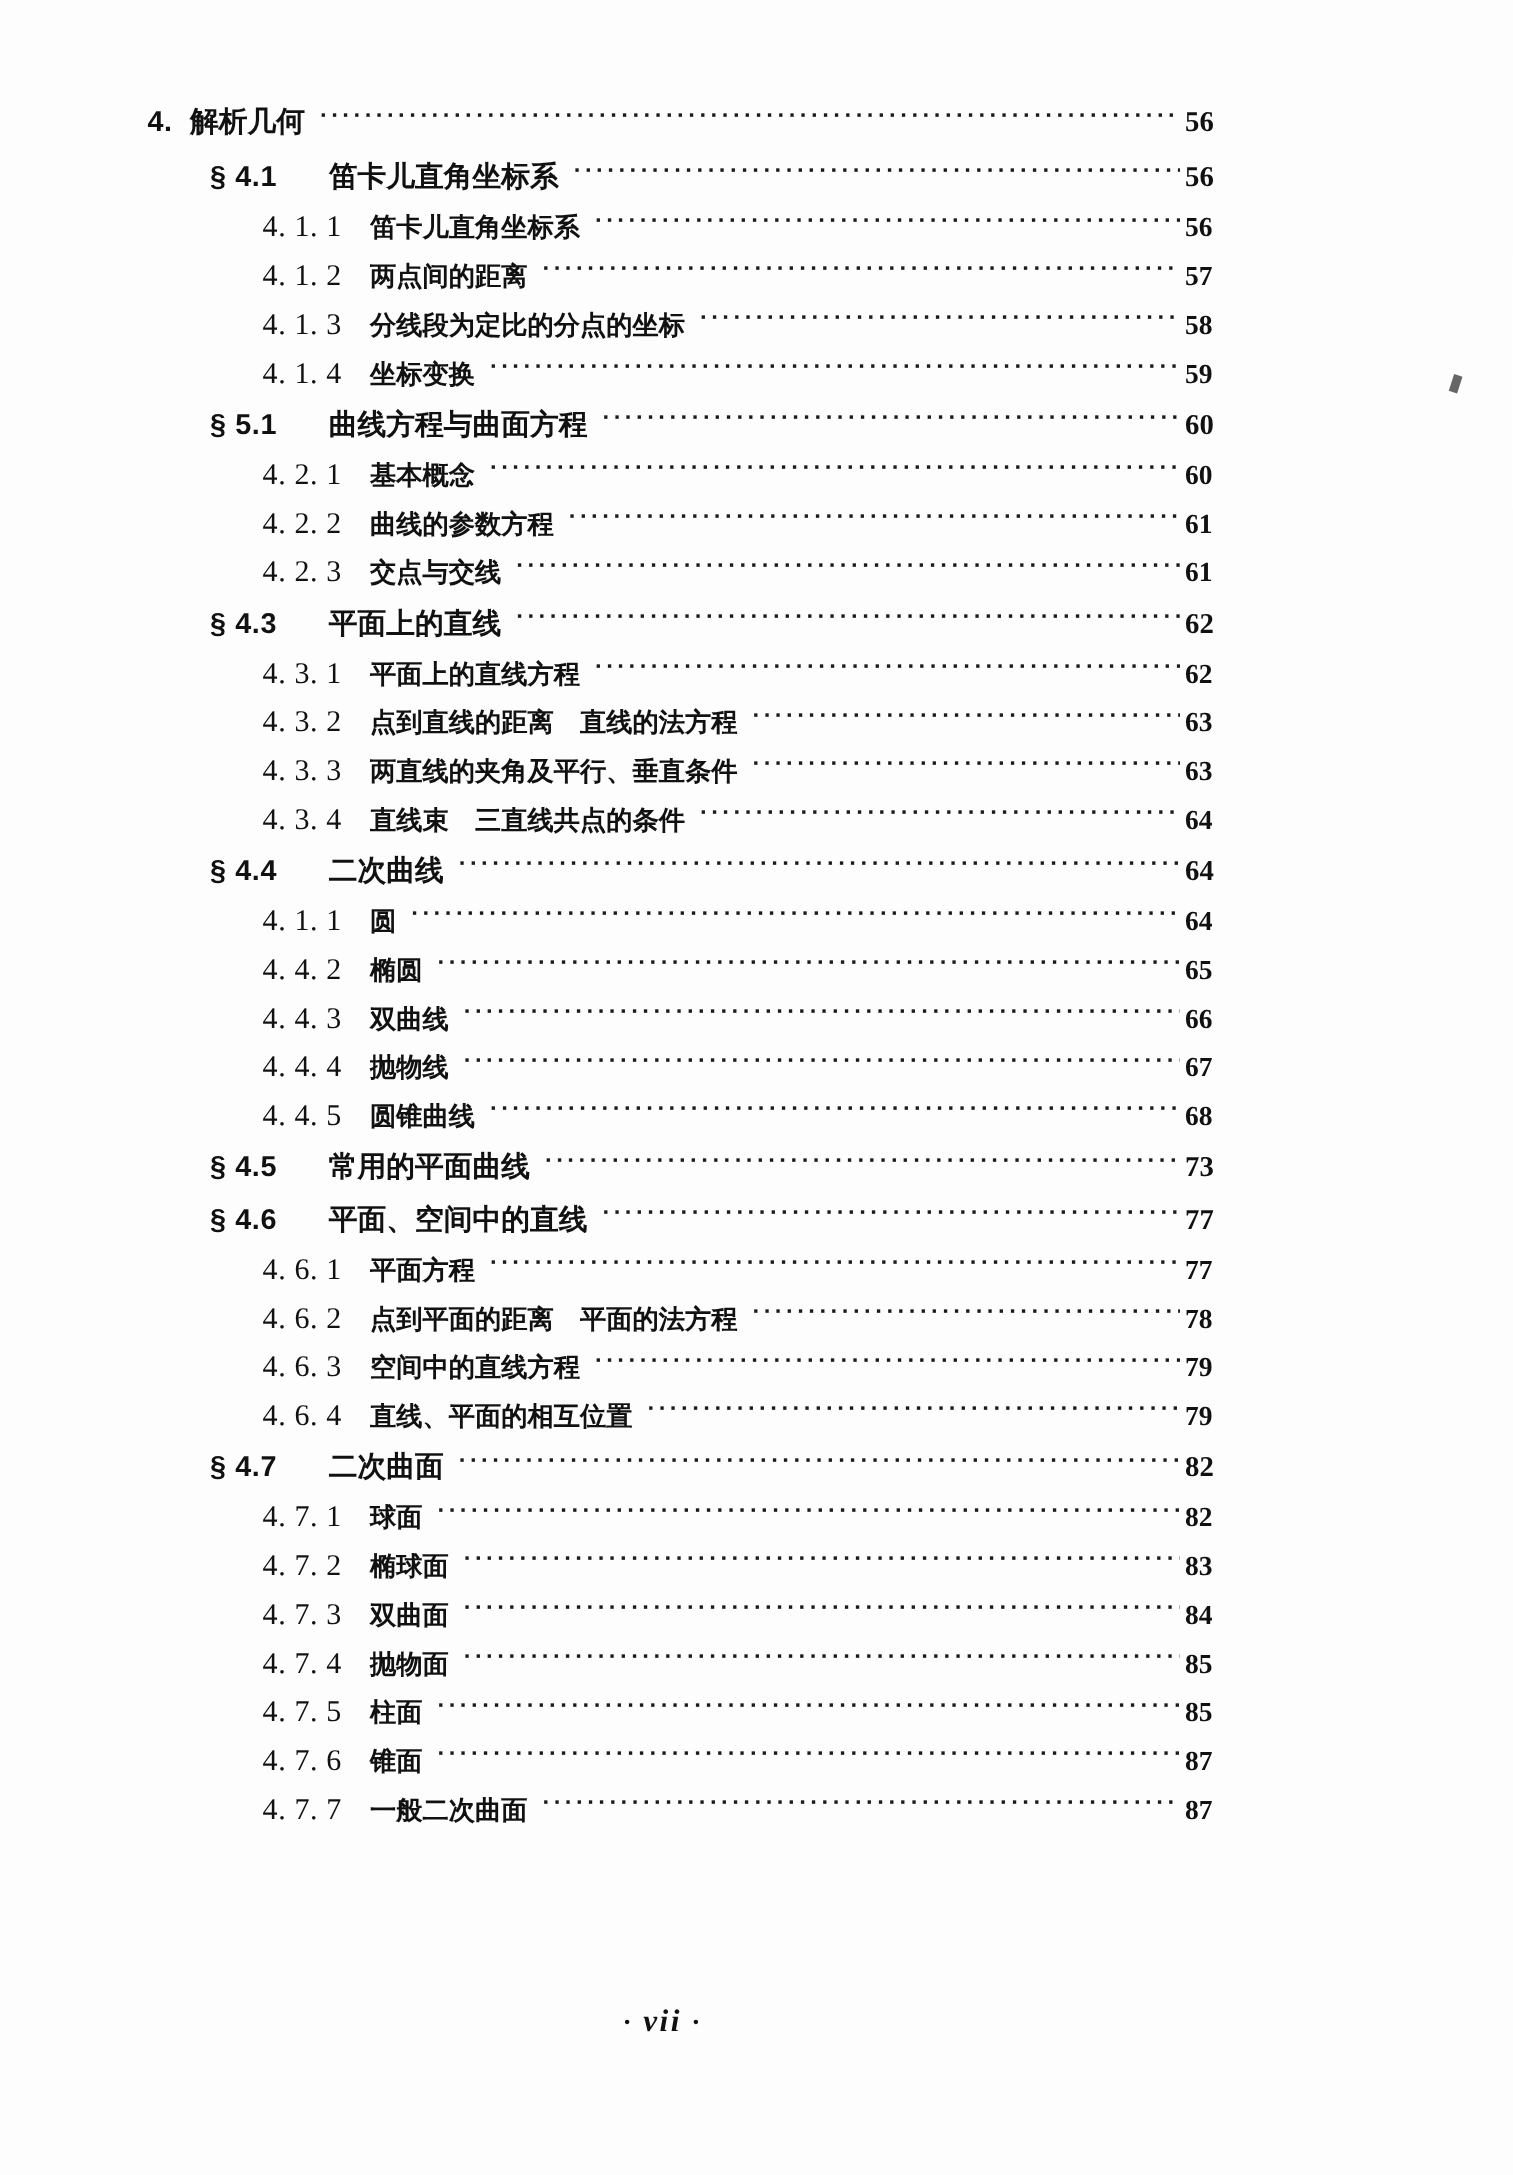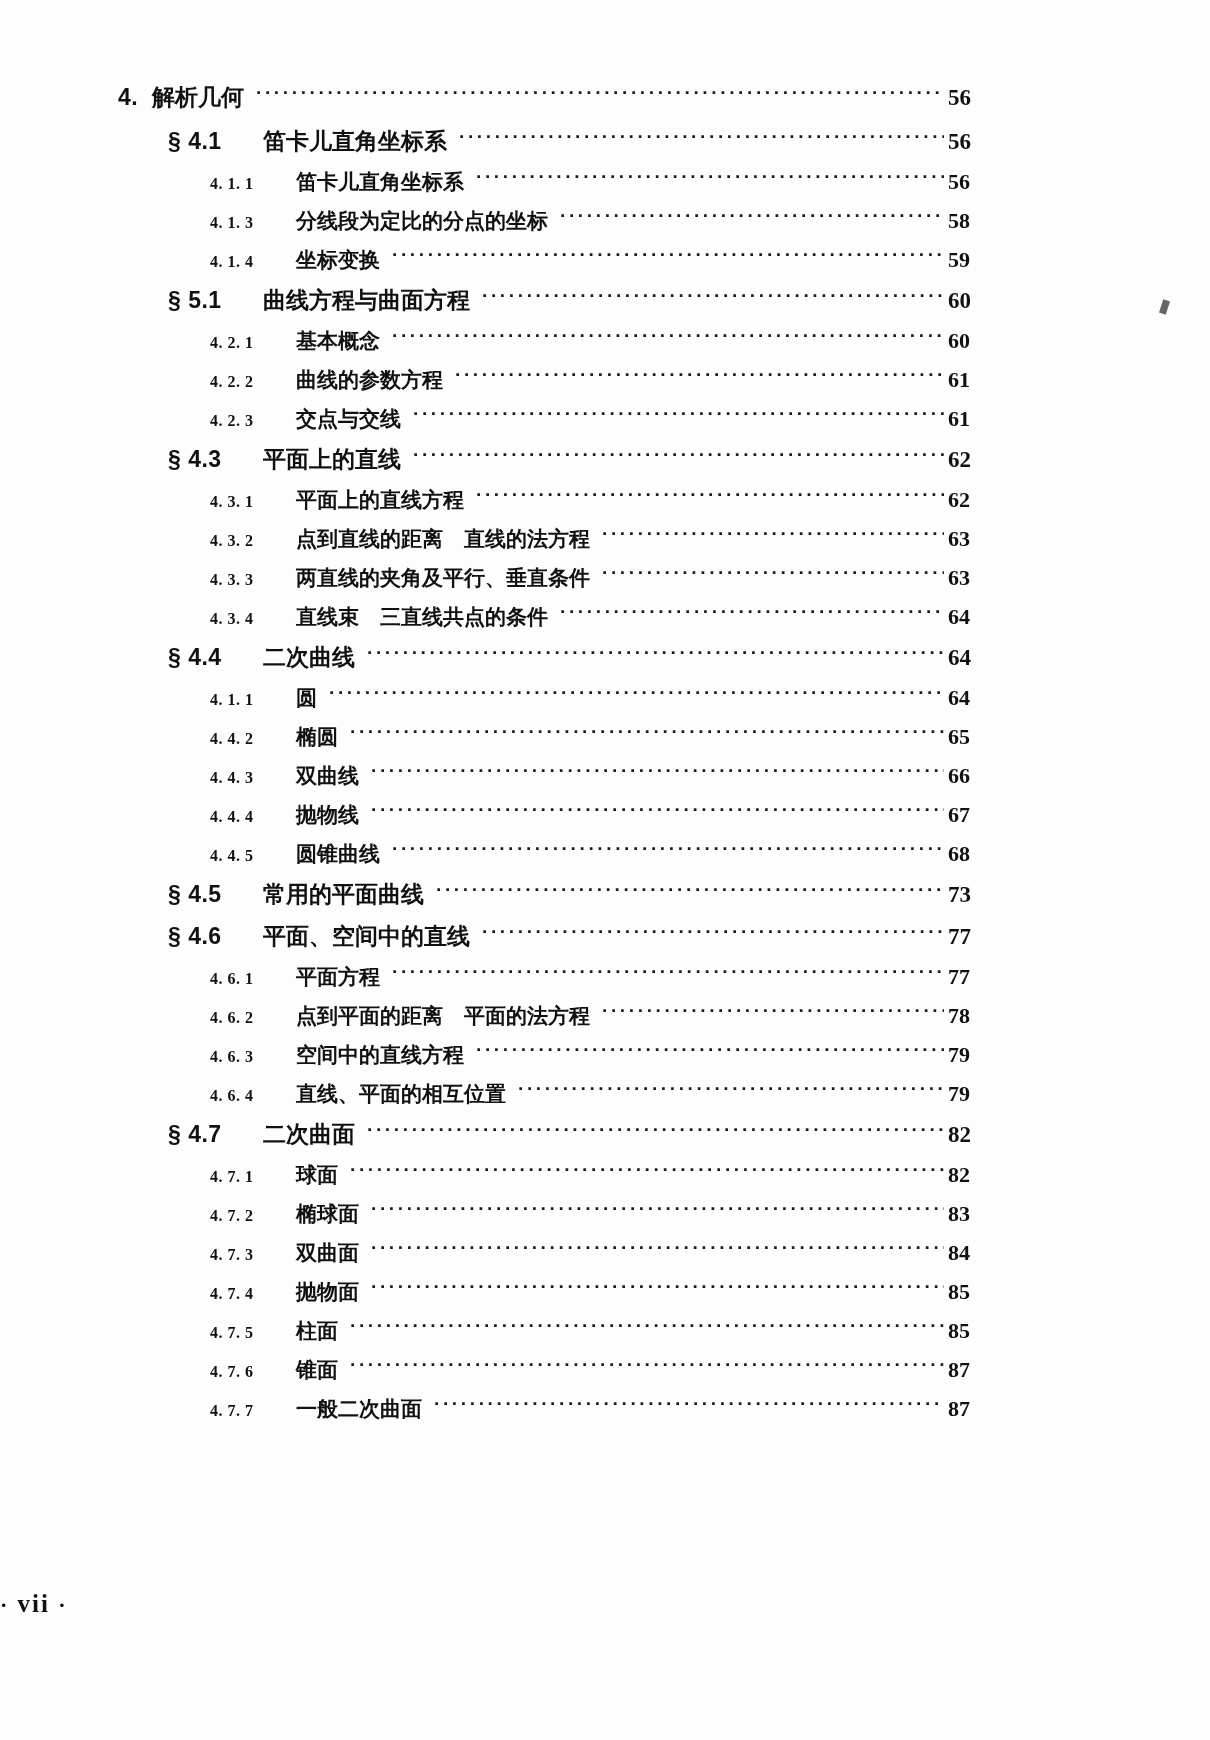--- a/index.html
+++ b/index.html
@@ -92,35 +92,36 @@
   .lvl3 {
     font-size: 21px;
     font-weight: 700;
     margin-left: 92px;
     margin-bottom: 11px;
     width: 778px;
   }
   .lvl3 .num {
     width: 86px;
     font-family: "Liberation Serif", serif;
-    font-weight: 700;
-    font-size: 16px;
+    font-weight: 400;
+    font-size: 24px;
   }
   .lvl3 .page-no { font-size: 22px; font-weight: 700; }
 
   .folio {
     position: absolute;
     left: 0;
-    bottom: 122px;
+    bottom: 108px;
     width: 1060px;
-    text-align: left;
+    text-align: center;
     font-family: "Liberation Serif", serif;
     font-size: 25px;
     font-weight: 700;
     letter-spacing: 2px;
+    font-style: italic;
   }
   .folio .dot { font-size: 22px; }
   .stray-mark {
     position: absolute;
     right: 42px;
     top: 300px;
     width: 7px;
     height: 14px;
     background: #333;
     transform: rotate(18deg);
@@ -145,20 +146,26 @@
         <span class="dots"></span>
         <span class="page-no">56</span>
       </div>
       <div class="row lvl3">
         <span class="num">4. 1. 1</span>
         <span class="label">笛卡儿直角坐标系</span>
         <span class="dots"></span>
         <span class="page-no">56</span>
       </div>
       <div class="row lvl3">
+        <span class="num">4. 1. 2</span>
+        <span class="label">两点间的距离</span>
+        <span class="dots"></span>
+        <span class="page-no">57</span>
+      </div>
+      <div class="row lvl3">
         <span class="num">4. 1. 3</span>
         <span class="label">分线段为定比的分点的坐标</span>
         <span class="dots"></span>
         <span class="page-no">58</span>
       </div>
       <div class="row lvl3">
         <span class="num">4. 1. 4</span>
         <span class="label">坐标变换</span>
         <span class="dots"></span>
         <span class="page-no">59</span>

